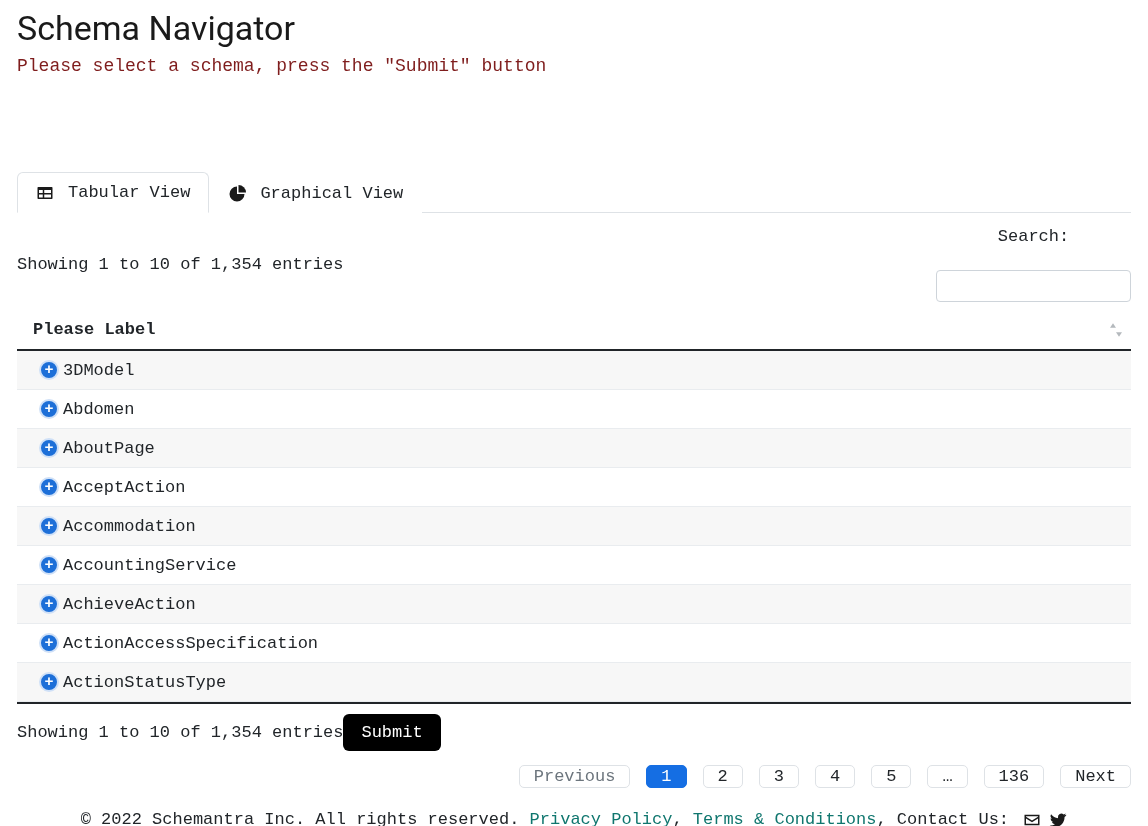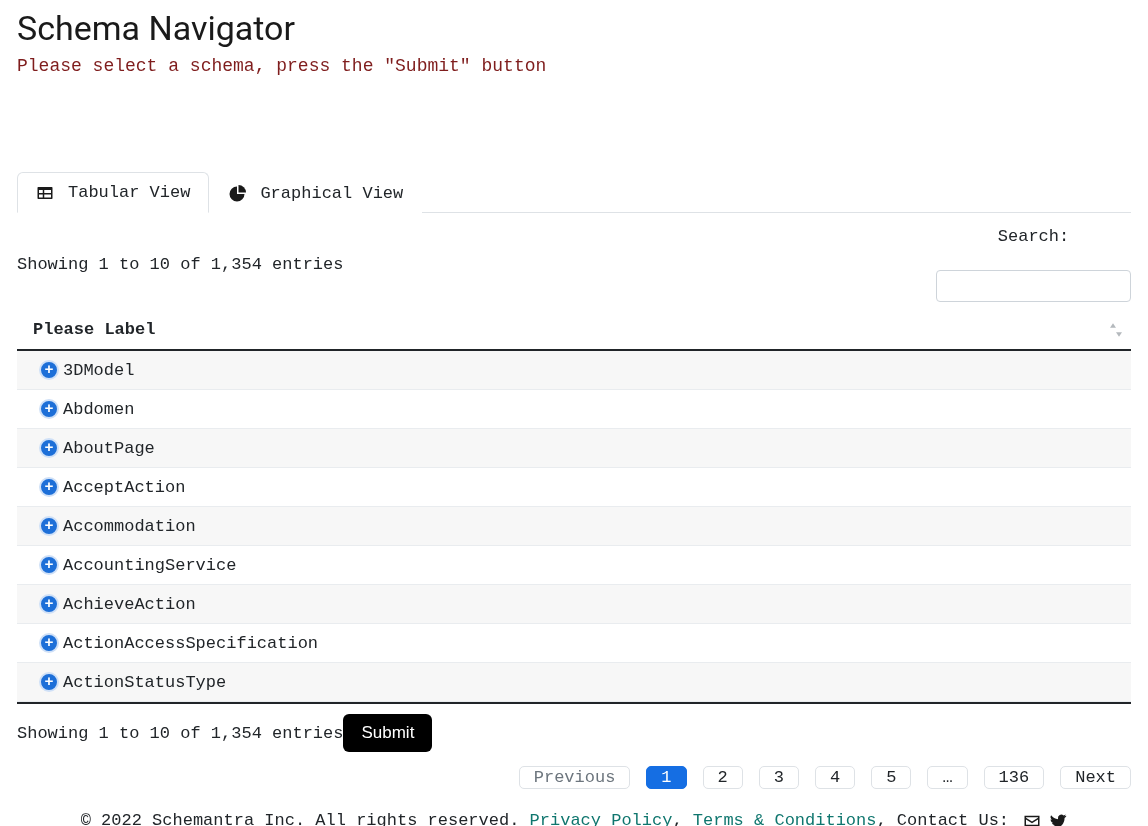--- a/index.html
+++ b/index.html
@@ -136,21 +136,21 @@
     align-items: center;
     gap: 0;
     padding: 10px 0 0;
     font-size: 17px;
     border-top: 2px solid #212529;
   }
   .submit-btn {
     background: #000;
     color: #fff;
     border: none;
-    font-family: Liberation Sans, sans-serif;
+    font-family: Liberation Mono, monospace;
     font-size: 17px;
     padding: 9px 18px;
     border-radius: 6px;
     cursor: pointer;
     margin-left: 0;
   }
   .pagination {
     display: flex;
     justify-content: flex-end;
     gap: 16px;

